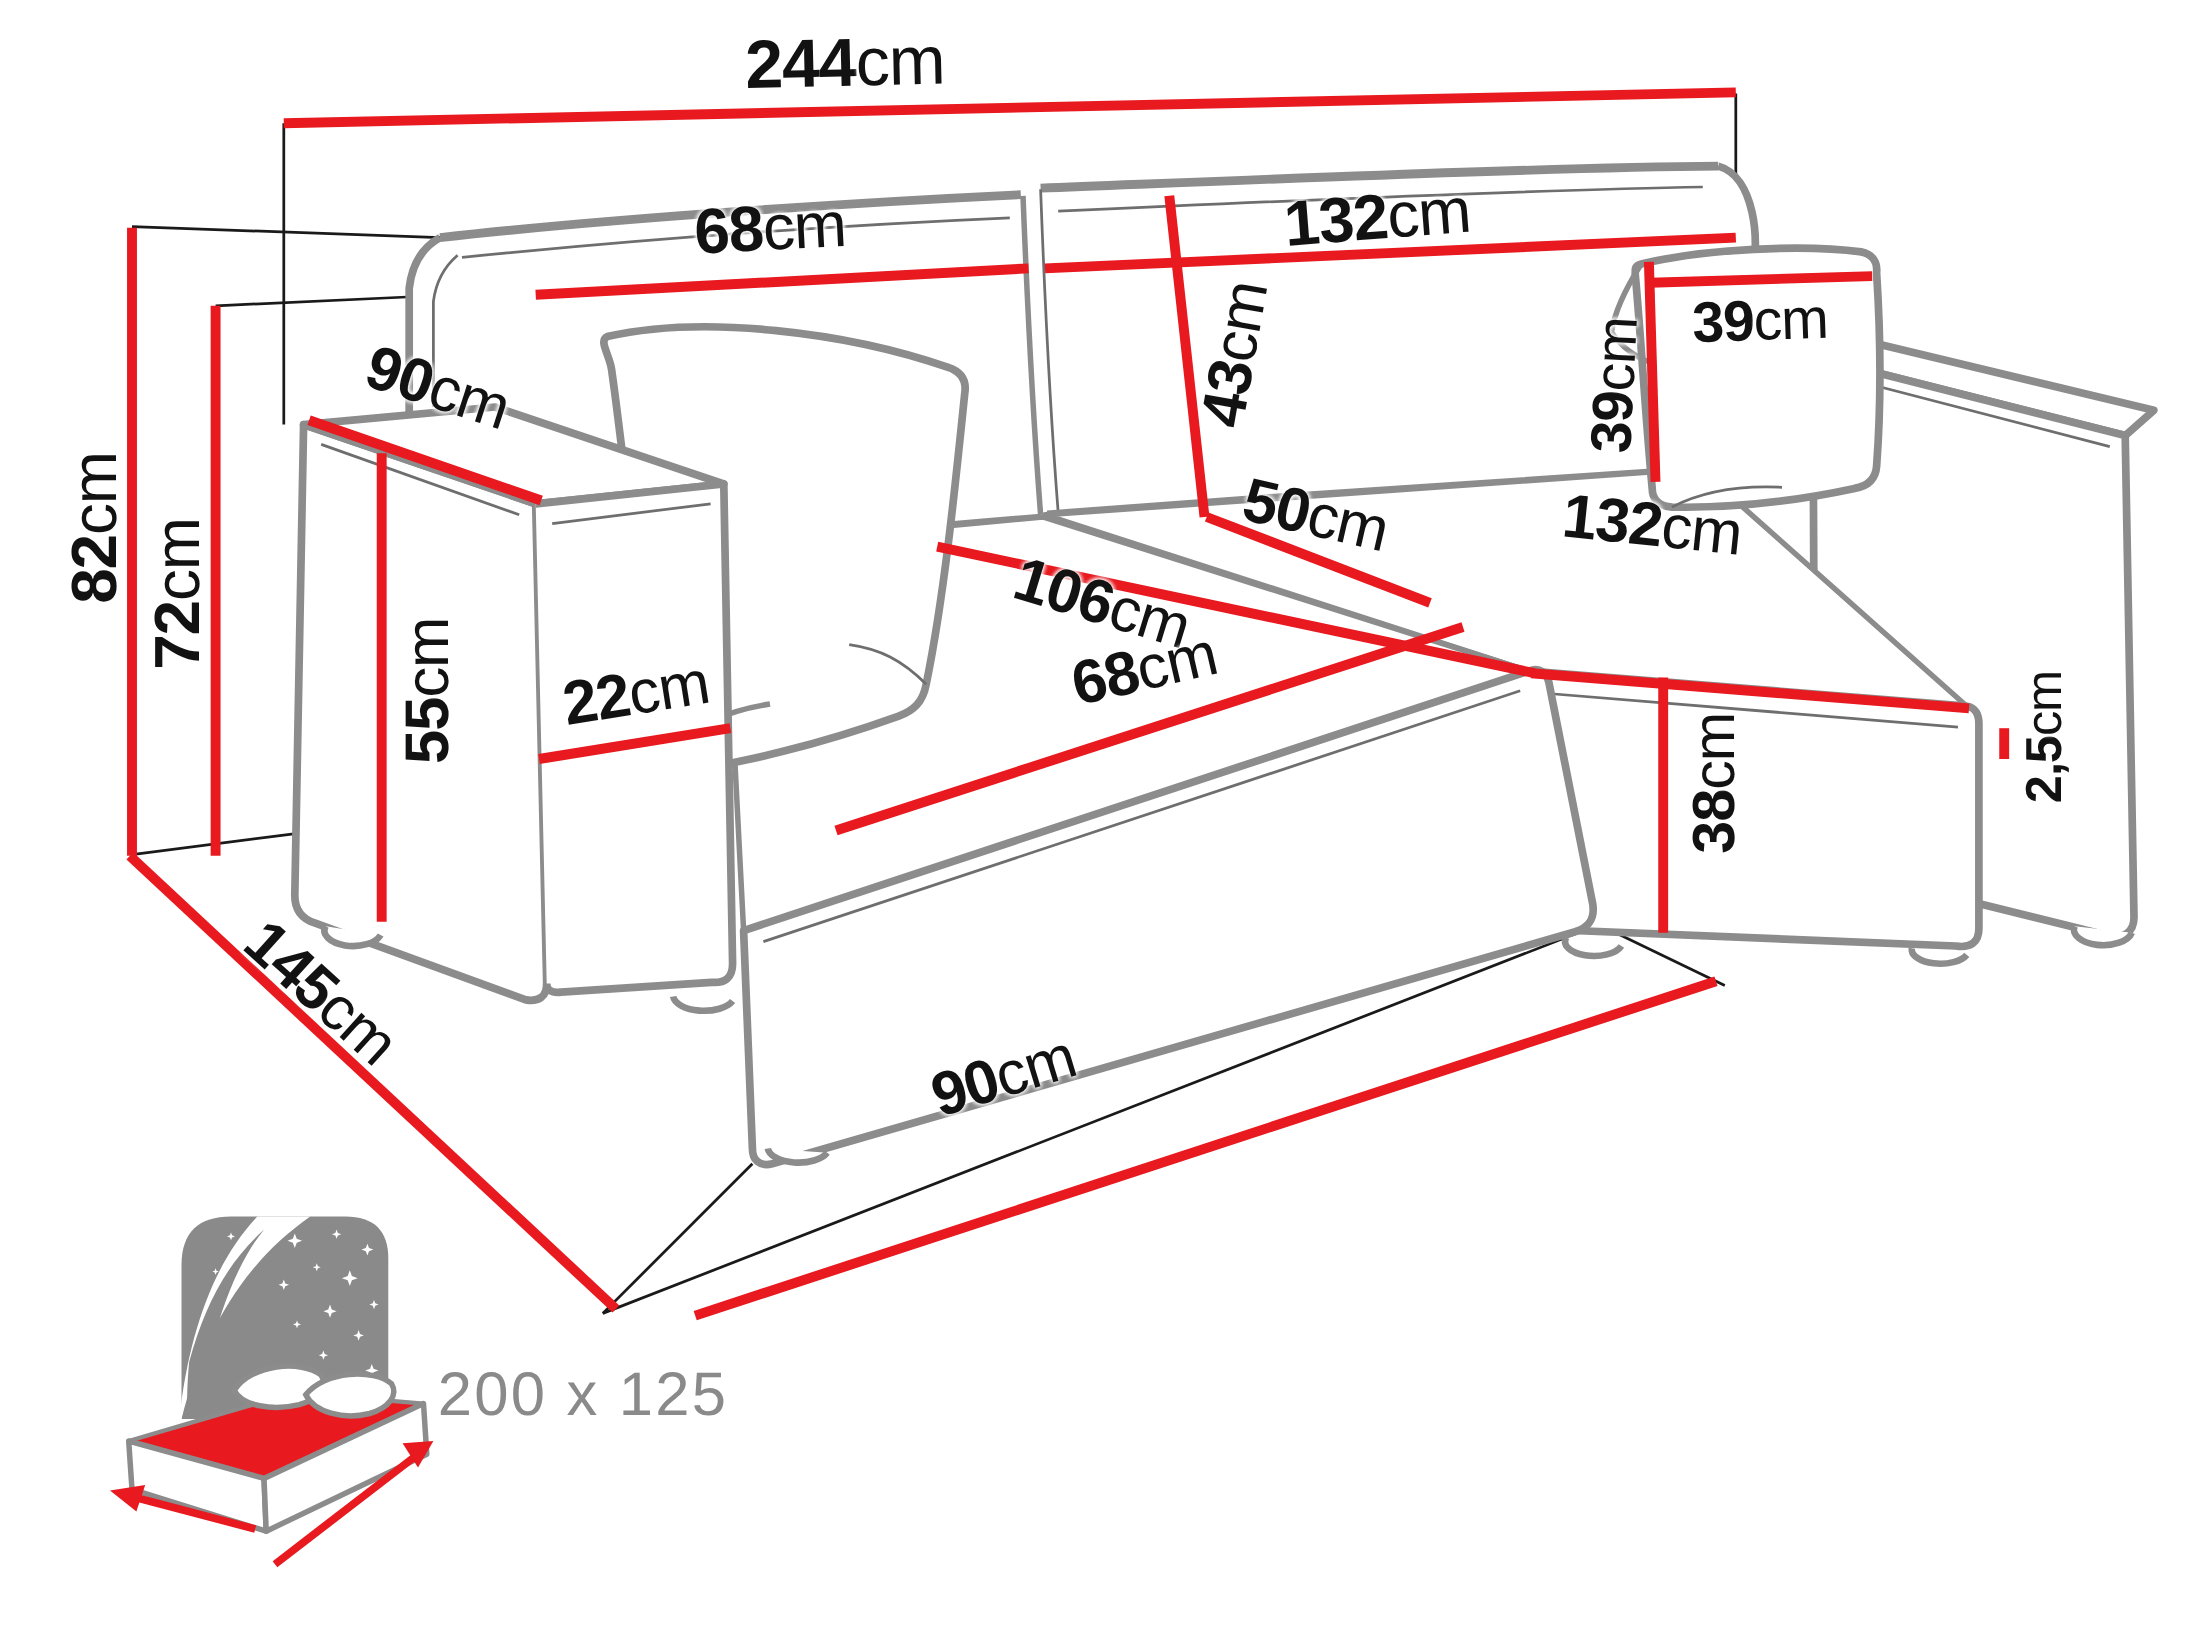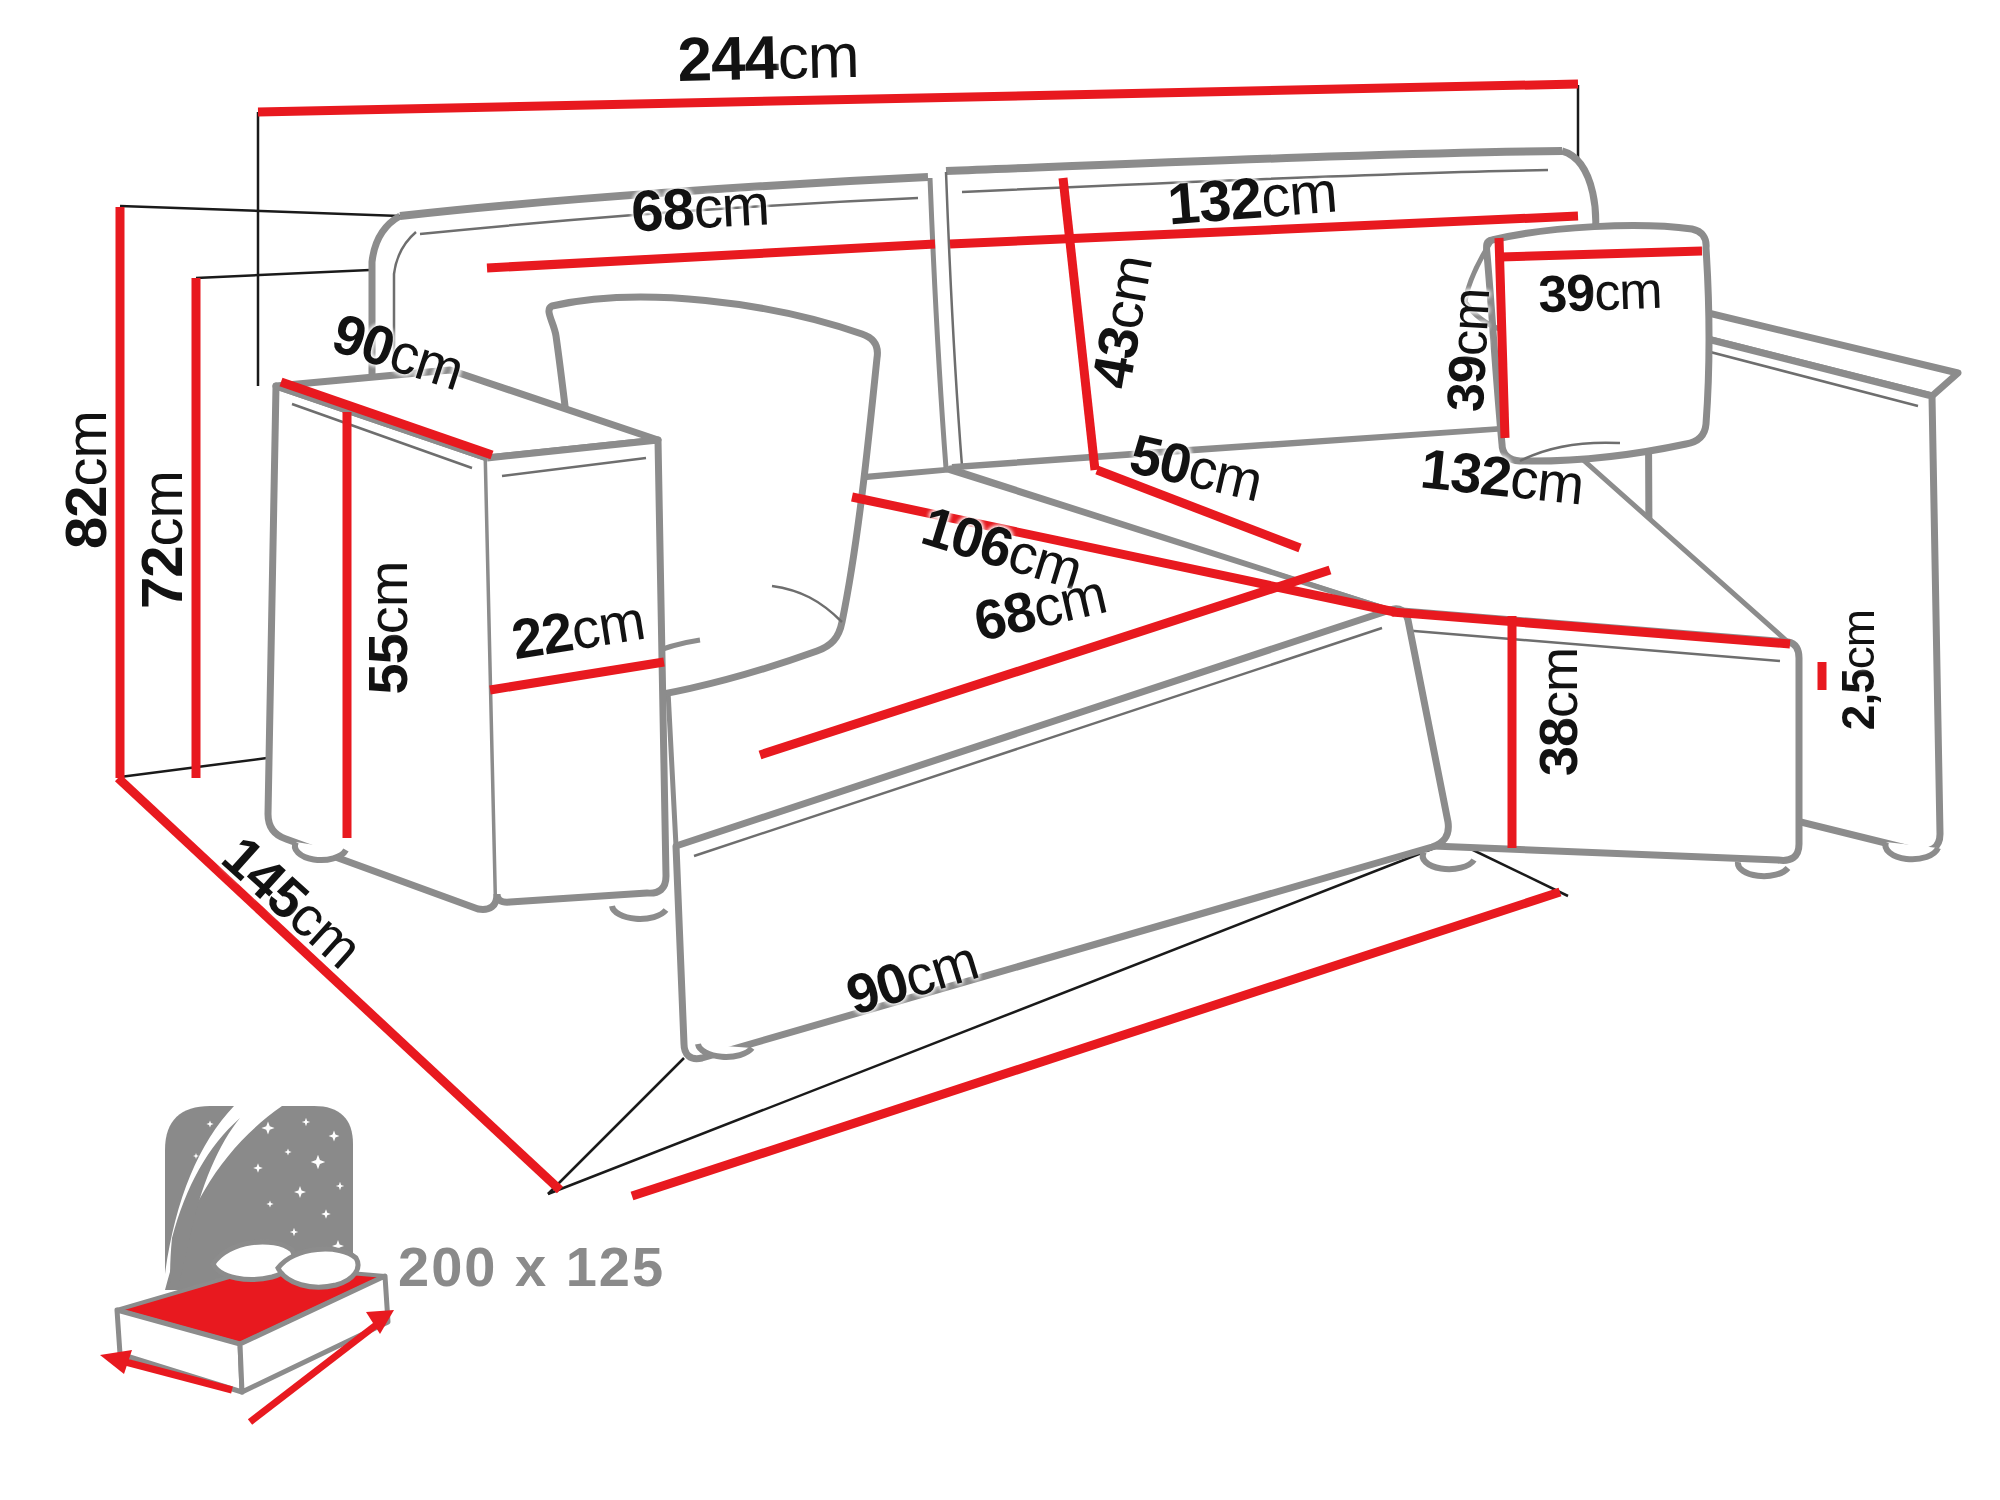--- a/index.html
+++ b/index.html
@@ -3,21 +3,21 @@
 <meta charset="utf-8">
 <style>
   html,body{margin:0;padding:0;background:#ffffff;}
   #stage{position:relative;width:2000px;height:1500px;background:#fff;overflow:hidden;
          font-family:"Liberation Sans", sans-serif;}
   #art{position:absolute;left:0;top:0;}
   .dim{position:absolute;white-space:nowrap;color:#121212;line-height:1;
        text-shadow:0 0 5px #fff,0 0 5px #fff,0 0 5px #fff;}
   .dim .num{font-weight:700;letter-spacing:-1px;}
   .dim .unit{font-weight:400;letter-spacing:-1px;}
-  .sleep-size{position:absolute;font-weight:700;color:#8a8a8a;letter-spacing:2px;}
+  .sleep-size{position:absolute;font-weight:400;color:#8a8a8a;letter-spacing:2px;}
 </style>
 </head>
 <body>
 
 <div id="stage">
 
   <svg id="art" width="2000" height="1500" viewBox="0 0 2000 1500">
 
     <g stroke="#1a1a1a" stroke-width="2.5" fill="none">
       <line x1="258" y1="112" x2="258" y2="386"></line>

